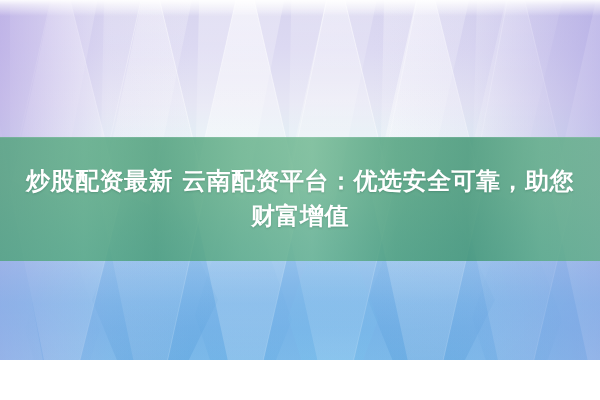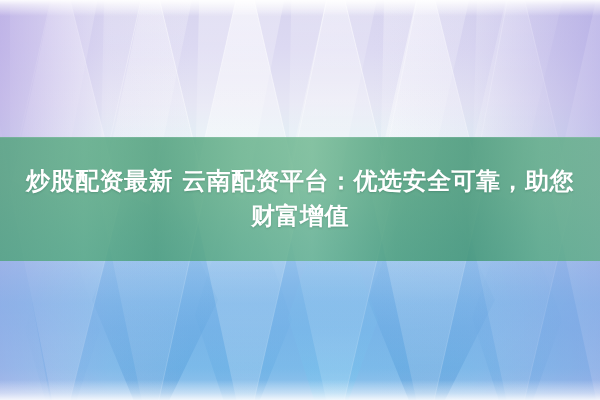--- a/index.html
+++ b/index.html
@@ -1,20 +1,20 @@
 <!DOCTYPE html>
 <html><head>
 <meta charset="utf-8">
 <style>
   html,body{margin:0;padding:0;background:#ffffff;}
   body{font-family:"DejaVu Sans","Liberation Sans",sans-serif;}
 
   #banner{
     position:relative;
-    width:600px;height:400px;
+    width:600px;height:360px;
     overflow:hidden;
     background:#cfe3f6;
   }
 
   
   .layer{position:absolute;left:0;top:0;width:600px;height:400px;}
 
   #base{
     background:linear-gradient(to bottom,
       #eceaf6 0%,

